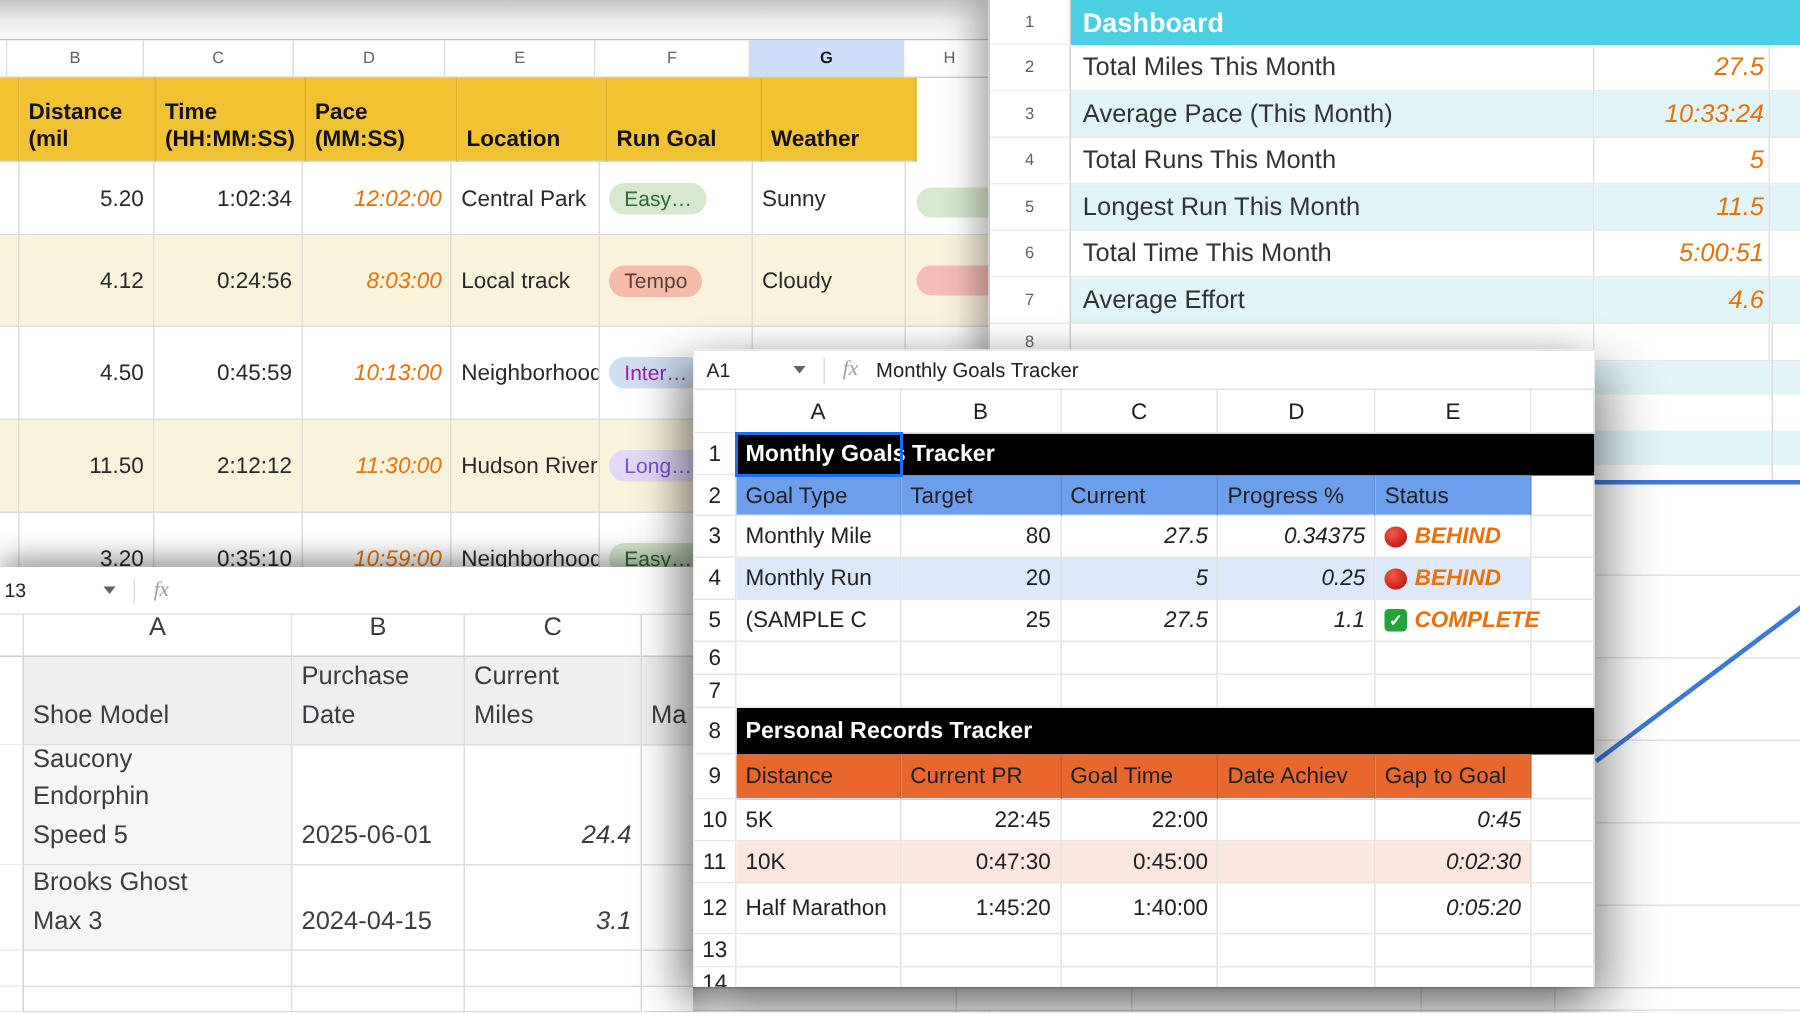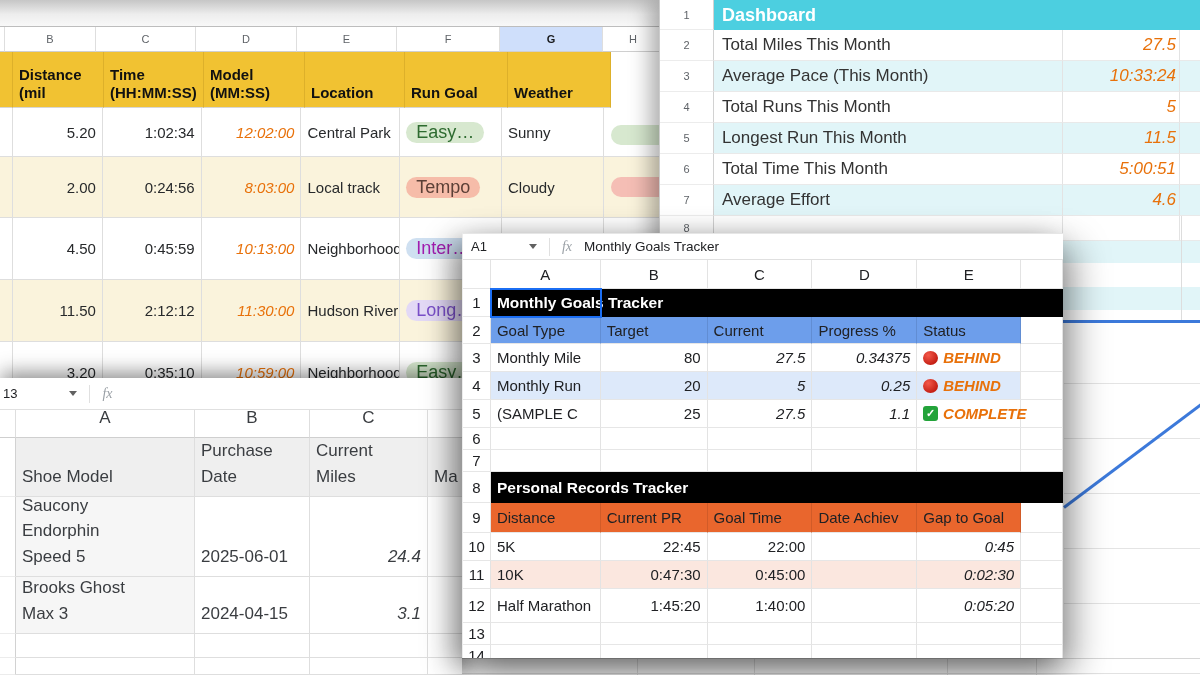--- a/index.html
+++ b/index.html
@@ -23,21 +23,21 @@
   .win-log { position:absolute; left:0; top:0; width:663px; height:675px; background:#fff; z-index:1; }
   .log-chrome { height:27px; background:linear-gradient(#c6c6c6, #ededed 55%, #f8f8f8);
                 border-bottom:1px solid #bdbdbd; }
   .lc0{width:5px;} .lc1{width:91px;} .lc2{width:100px;} .lc3{width:101px;} .lc4{width:100px;}
   .lc5{width:103px;} .lc6{width:103px;} .lc7{width:60px; border-right:none;}
   .log-colsel { background:#cfdffb !important; color:#17181a !important; font-weight:700; }
   .yellowrow .c { background:#f1c232; font-weight:700; color:#111;
                   border-right:1px solid #ddb02a; border-bottom:1px solid #d6d6d6;
                   align-items:flex-end; padding-bottom:5px; white-space:pre-line; line-height:1.2; }
   .cream .c { background:#faf3dc; }
-  .pill { display:inline-block; border-radius:999px; padding:2px 10px; font-size:18px; line-height:17px; }
+  .pill { display:inline-block; border-radius:999px; padding:2px 10px; font-size:14px; line-height:17px; }
   .p-easy { background:#d7e8cf; color:#2e6b30; }
   .p-tempo { background:#f6bca9; color:#5c4037; }
   .p-inter { background:#cfe0f1; color:#a21caf; }
   .p-long  { background:#e3d9f6; color:#7a4fc9; }
   .chip { position:absolute; left:7px; height:20px; width:86px; border-radius:10px; }
   .chip-g { background:#d7e8cf; } .chip-p { background:#f5beb5; }
 
   
   .win-dash { position:absolute; left:659px; top:0; width:541px; height:675px; background:#fff;
               z-index:2; overflow:hidden; border-left:1px solid #cccccc;
@@ -118,21 +118,21 @@
       <div class="c lc5">F</div>
       <div class="c lc6 log-colsel">G</div>
       <div class="c lc7">H</div>
     </div>
 
     <div class="row yellowrow" style="height:56px">
       <div class="c lc0"></div>
       <div class="c lc1">Distance (mil</div>
       <div class="c lc2">Time
 (HH:MM:SS)</div>
-      <div class="c lc3">Model
+      <div class="c lc3">Pace
 (MM:SS)</div>
       <div class="c lc4">Location</div>
       <div class="c lc5">Run Goal</div>
       <div class="c lc6">Weather</div>
     </div>
 
     <div class="row" style="height:49px">
       <div class="c lc0"></div>
       <div class="c lc1 rt">5.20</div>
       <div class="c lc2 rt">1:02:34</div>
@@ -142,21 +142,21 @@
           <span class="pill p-easy">Easy…</span>
         </div>
       <div class="c lc6">Sunny</div>
       <div class="c lc7">
           <span class="chip chip-g" style="top:17px"></span>
         </div>
     </div>
 
     <div class="row cream" style="height:61px">
       <div class="c lc0"></div>
-      <div class="c lc1 rt">2.00</div>
+      <div class="c lc1 rt">4.12</div>
       <div class="c lc2 rt">0:24:56</div>
       <div class="c lc3 rt orange">8:03:00</div>
       <div class="c lc4">Local track</div>
       <div class="c lc5">
           <span class="pill p-tempo">Tempo</span>
         </div>
       <div class="c lc6">Cloudy</div>
       <div class="c lc7">
           <span class="chip chip-p" style="top:20px"></span>
         </div>

